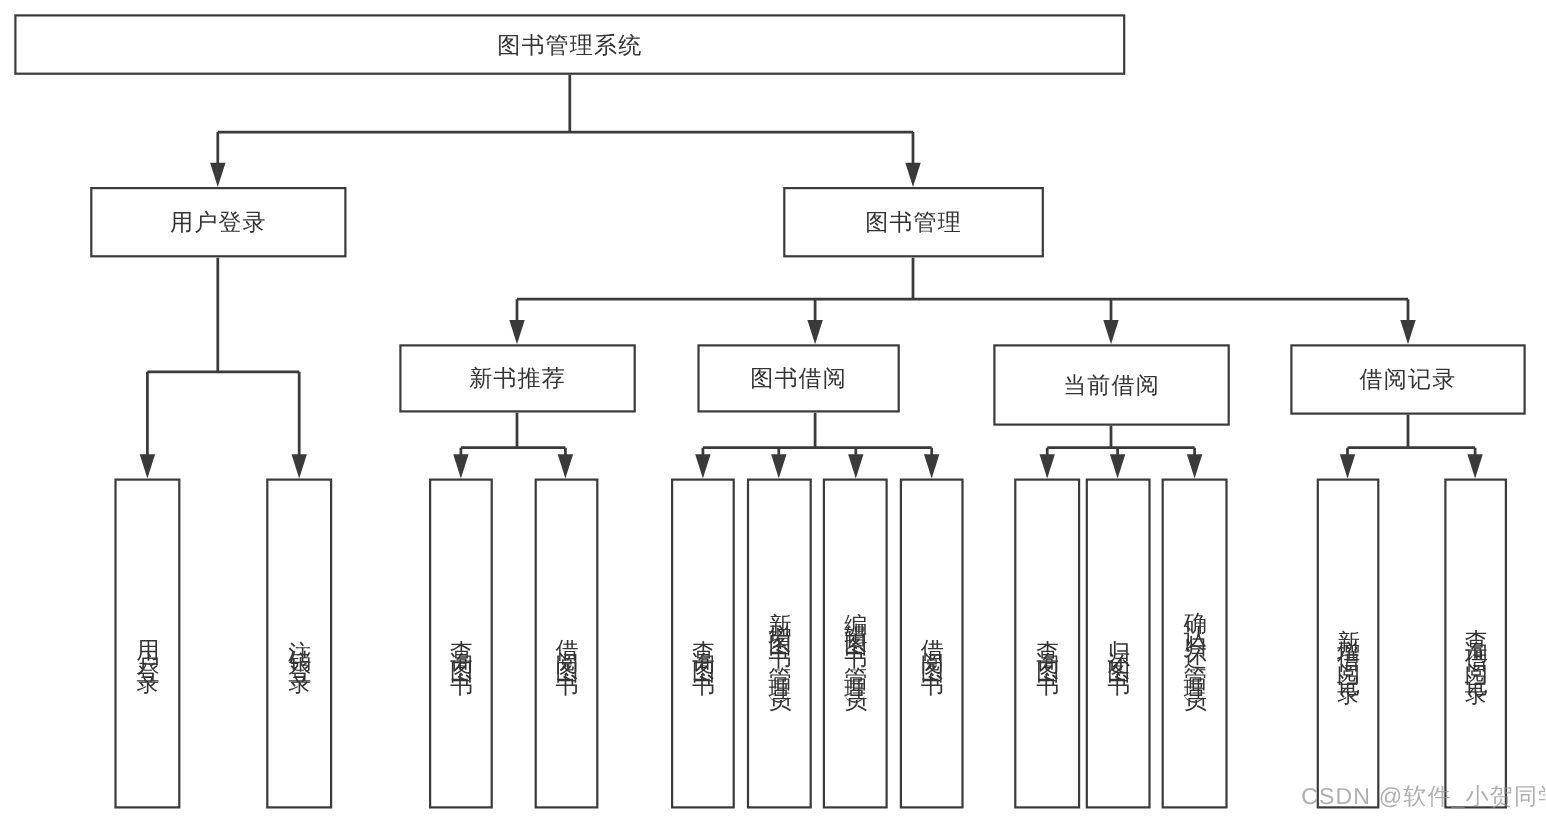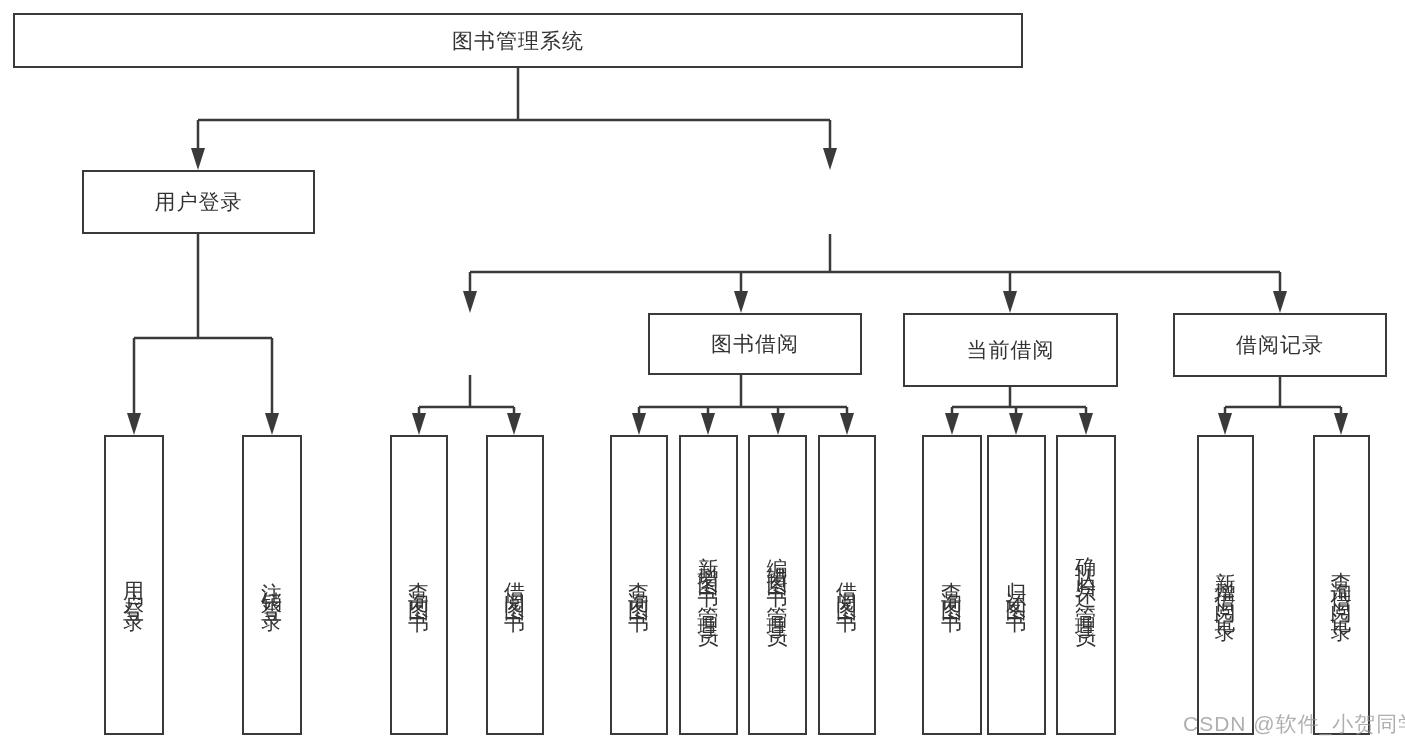--- a/index.html
+++ b/index.html
@@ -88,22 +88,28 @@
     <polygon class="ah" points="1334,413 1348,413 1341,435"></polygon>
   </svg>
 
   <div class="node hlabel" style="left:13px;top:13px;width:1010px;height:55px">
     <span>图书管理系统</span>
   </div>
 
   <div class="node hlabel" style="left:82px;top:170px;width:233px;height:64px">
     <span>用户登录</span>
   </div>
+  <div class="node hlabel" style="left:712px;top:170px;width:237px;height:64px">
+    <span>图书管理</span>
+  </div>
 
-  <div class="node hlabel" style="left:648px;top:313px;width:214px;height:62px">
+  <div class="node hlabel" style="left:363px;top:313px;width:215px;height:62px">
+    <span>新书推荐</span>
+  </div>
+  <div class="node hlabel" style="left:634px;top:313px;width:184px;height:62px">
     <span>图书借阅</span>
   </div>
   <div class="node hlabel" style="left:903px;top:313px;width:215px;height:74px">
     <span>当前借阅</span>
   </div>
   <div class="node hlabel" style="left:1173px;top:313px;width:214px;height:64px">
     <span>借阅记录</span>
   </div>
 
   <div class="node vnode" style="left:104px;top:435px;width:60px;height:300px">

